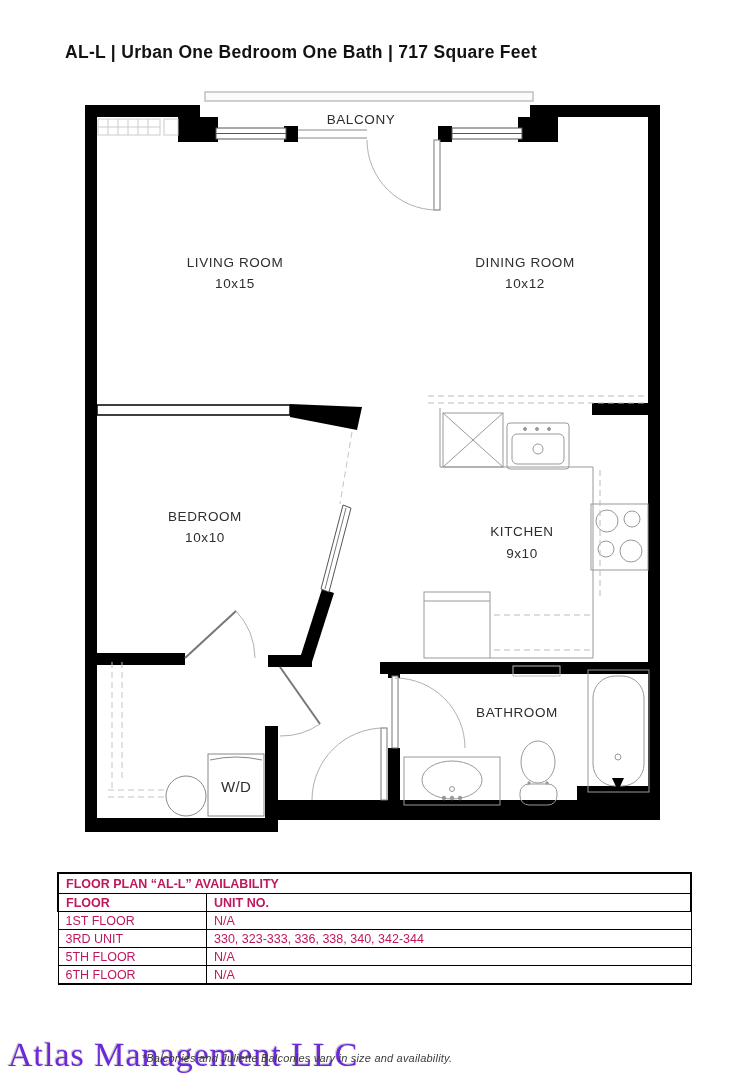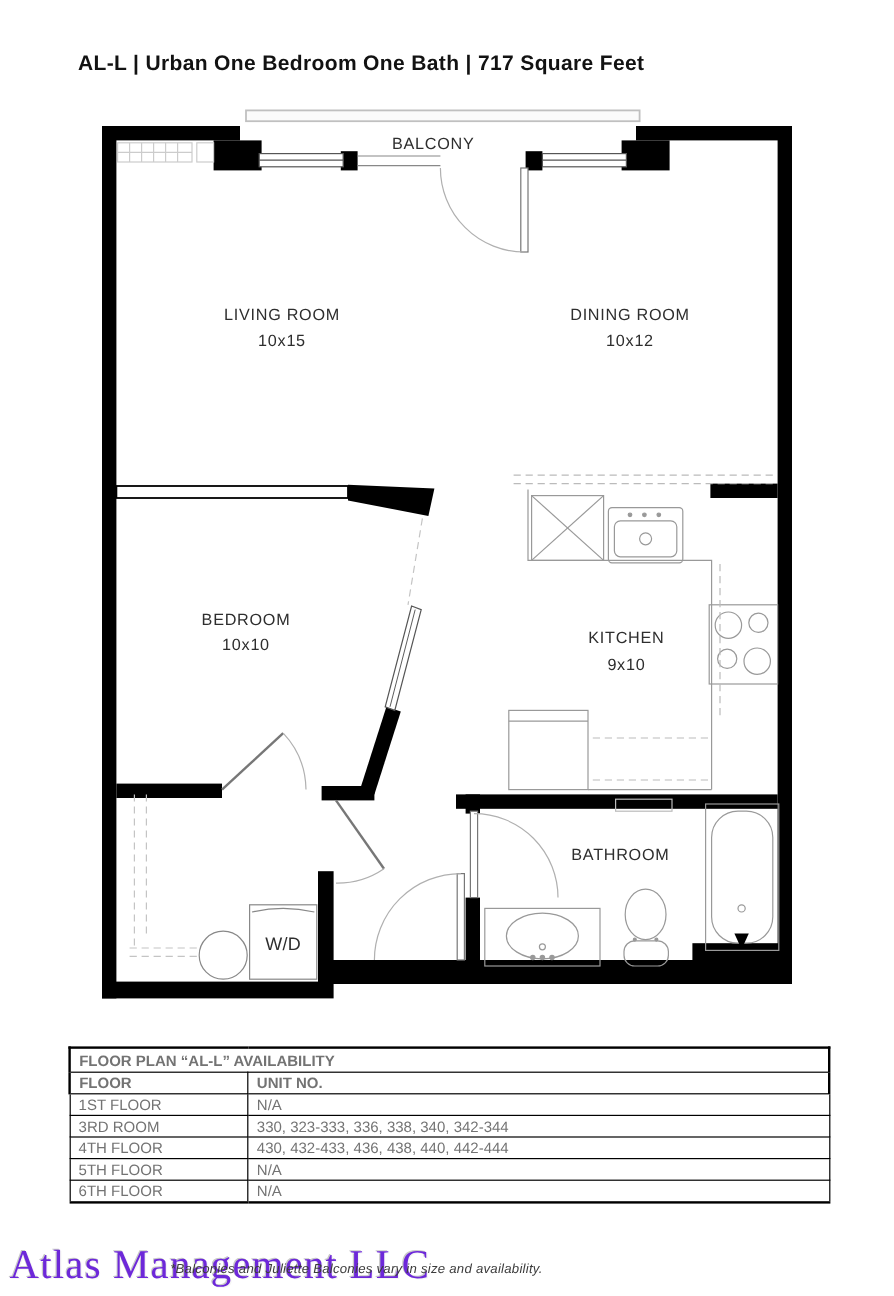--- a/index.html
+++ b/index.html
@@ -5,21 +5,21 @@
   html,body{margin:0;padding:0;background:#fff;}
   .page{position:relative;width:745px;height:1080px;background:#fff;overflow:hidden;
         font-family:"Liberation Sans",sans-serif;color:#1c1c1c;}
   .plan-title{position:absolute;top:42px;left:0;width:602px;text-align:center;
         font-size:17.5px;font-weight:bold;letter-spacing:.3px;color:#121212;}
   svg{position:absolute;top:0;left:0;}
   svg text{font-family:"Liberation Sans",sans-serif;fill:#2e2e2e;font-size:13.5px;
         letter-spacing:.6px;text-anchor:middle;}
   svg text.wd{font-size:15px;letter-spacing:.3px;}
   .avail{position:absolute;left:57px;top:872px;width:635px;border-collapse:collapse;
-        font-size:12.5px;color:#737373;}
+        font-size:12.5px;color:#be185d;}
   .avail td{border:1.5px solid #000;padding:0 7px;height:17px;vertical-align:middle;}
   .avail tr.trow td{border-width:1.5px;}
   .avail .ttl td{font-weight:bold;height:19px;border-width:2px 2px 1.5px 2px;}
   .avail .hdr td{font-weight:bold;}
   .avail td.c1{width:133px;}
   .avail tr:last-child td{border-bottom-width:2px;}
   .avail td:first-child{border-left-width:2px;}
   .avail td:last-child{border-right-width:2px;}
   .watermark{position:absolute;left:8px;top:1036px;font-family:"Liberation Serif",serif;
         font-size:34px;color:#6d28d9;letter-spacing:1px;
@@ -204,26 +204,22 @@
     </tr>
     <tr class="hdr">
       <td class="c1">FLOOR</td>
       <td>UNIT NO.</td>
     </tr>
     <tr class="trow">
       <td class="c1">1ST FLOOR</td>
       <td>N/A</td>
     </tr>
     <tr class="trow">
-      <td class="c1">3RD ROOM</td>
+      <td class="c1">3RD UNIT</td>
       <td>330, 323-333, 336, 338, 340, 342-344</td>
-    </tr>
-    <tr class="trow">
-      <td class="c1">4TH FLOOR</td>
-      <td>430, 432-433, 436, 438, 440, 442-444</td>
     </tr>
     <tr class="trow">
       <td class="c1">5TH FLOOR</td>
       <td>N/A</td>
     </tr>
     <tr class="trow">
       <td class="c1">6TH FLOOR</td>
       <td>N/A</td>
     </tr>
   </tbody>

